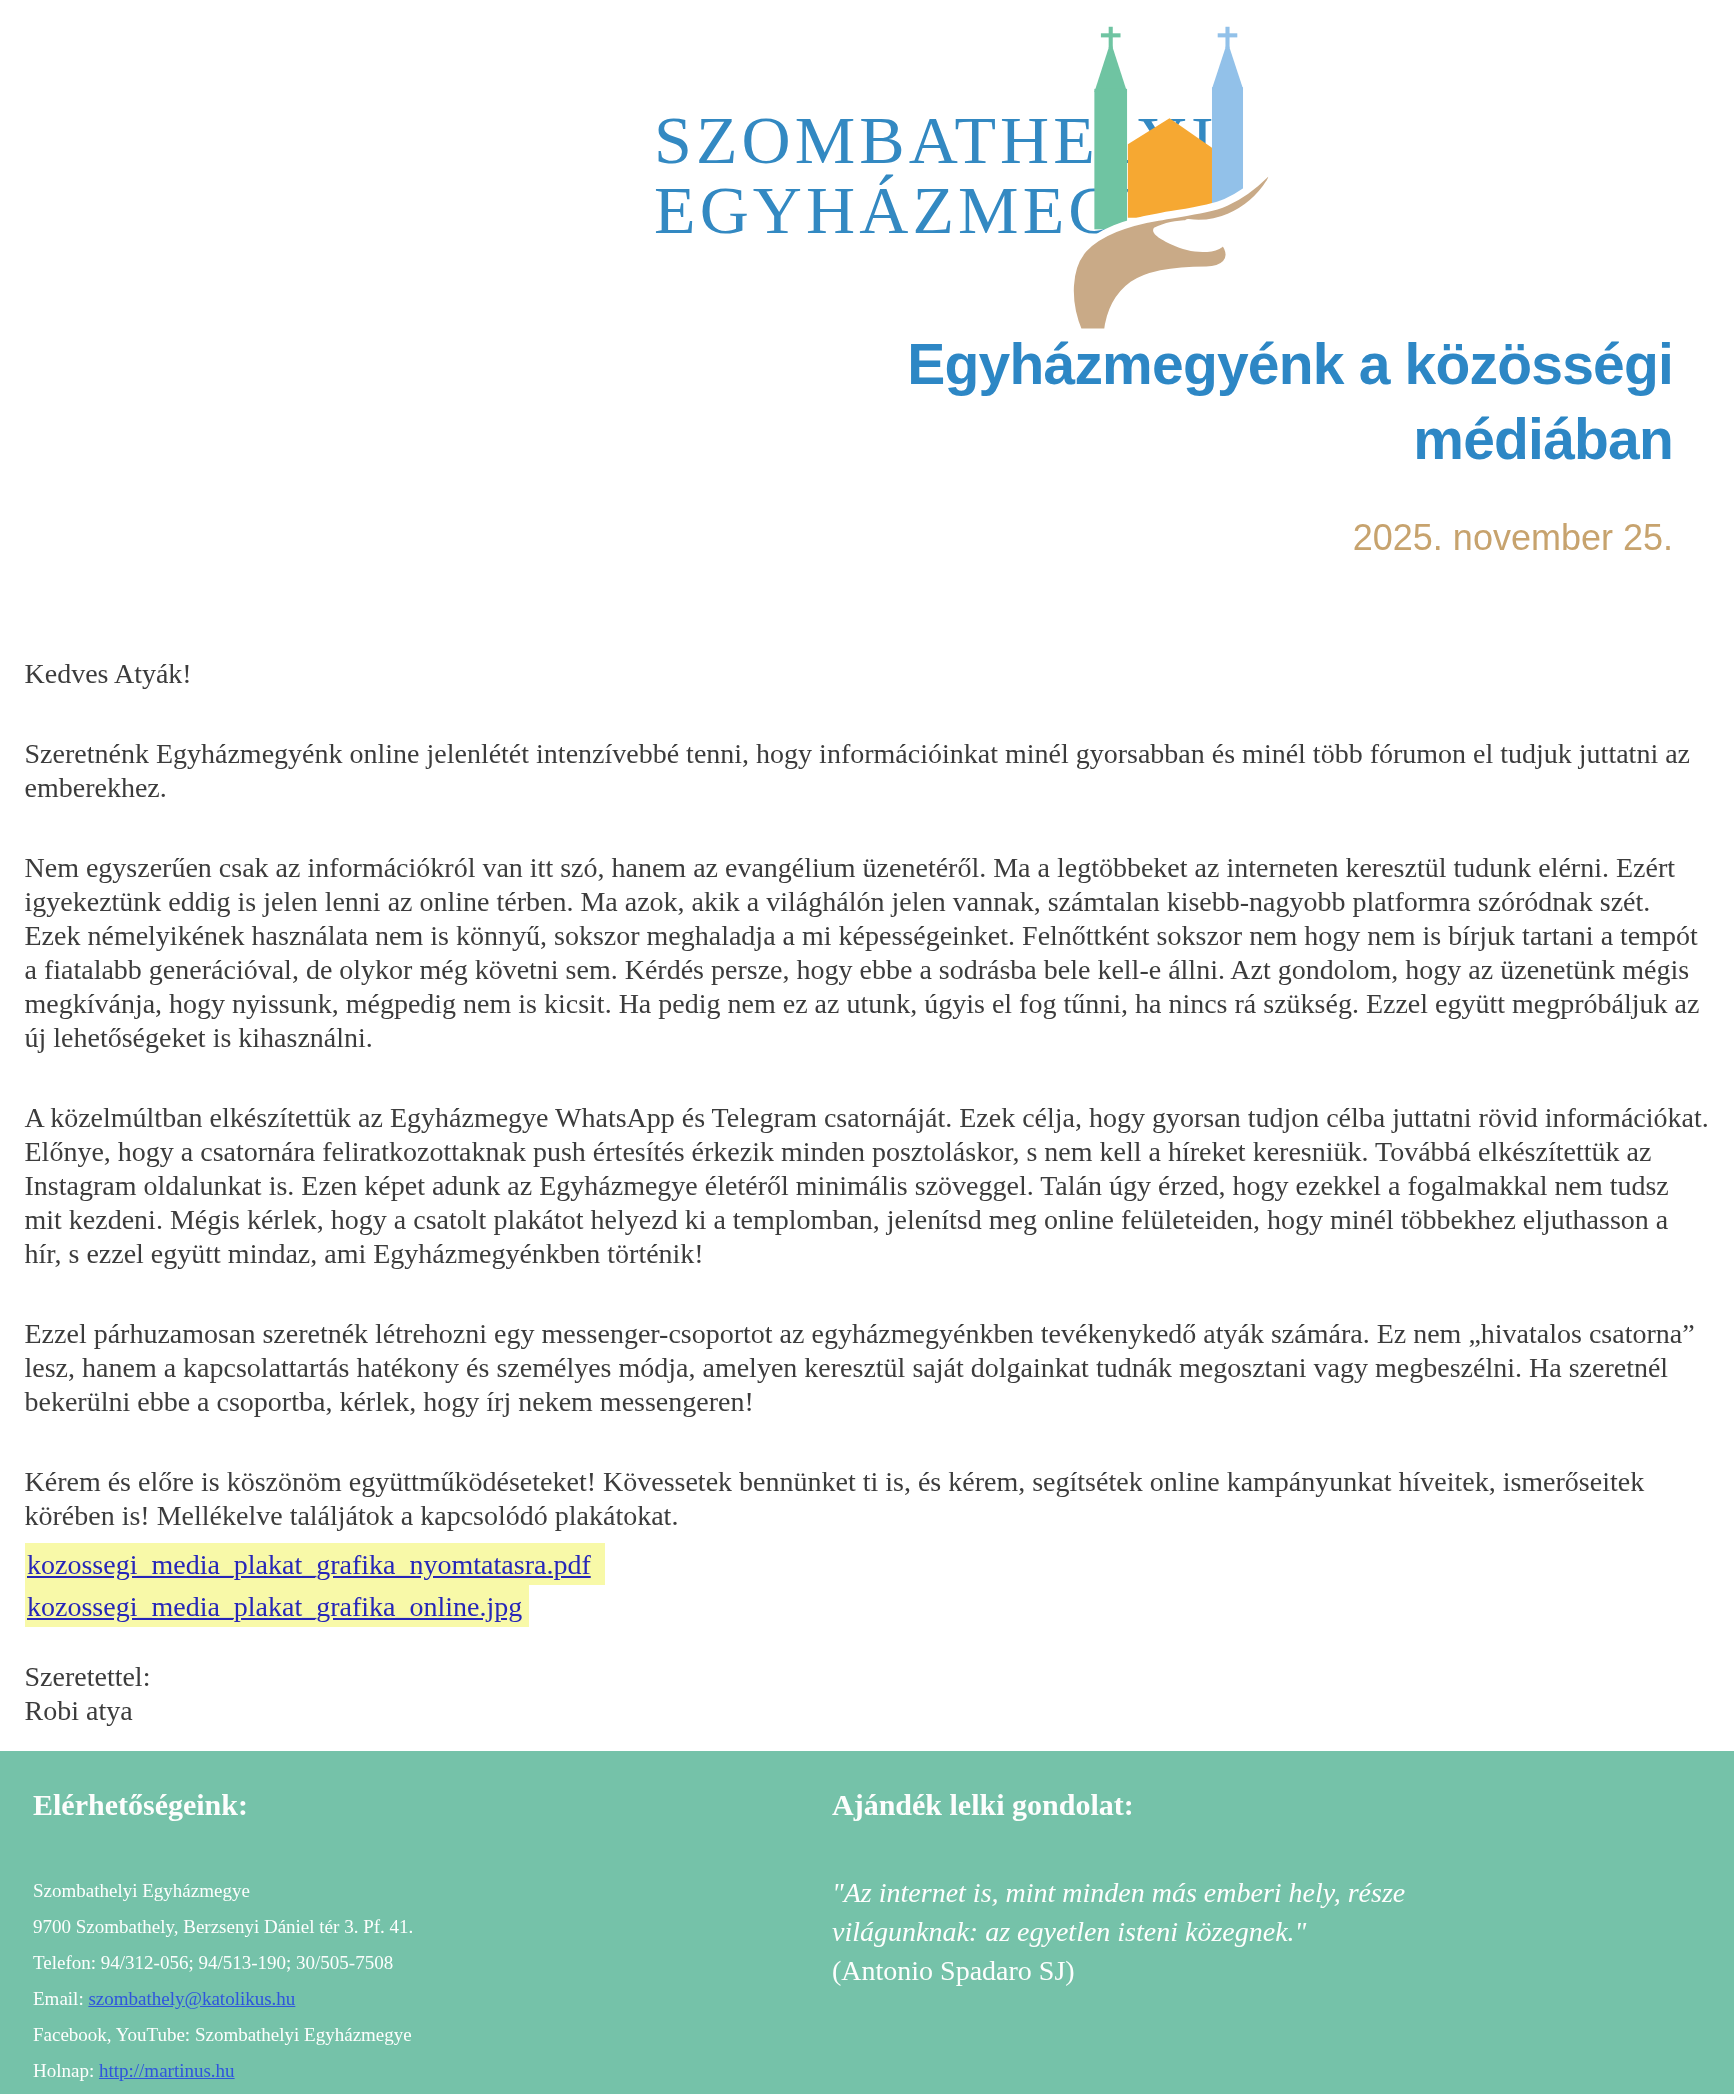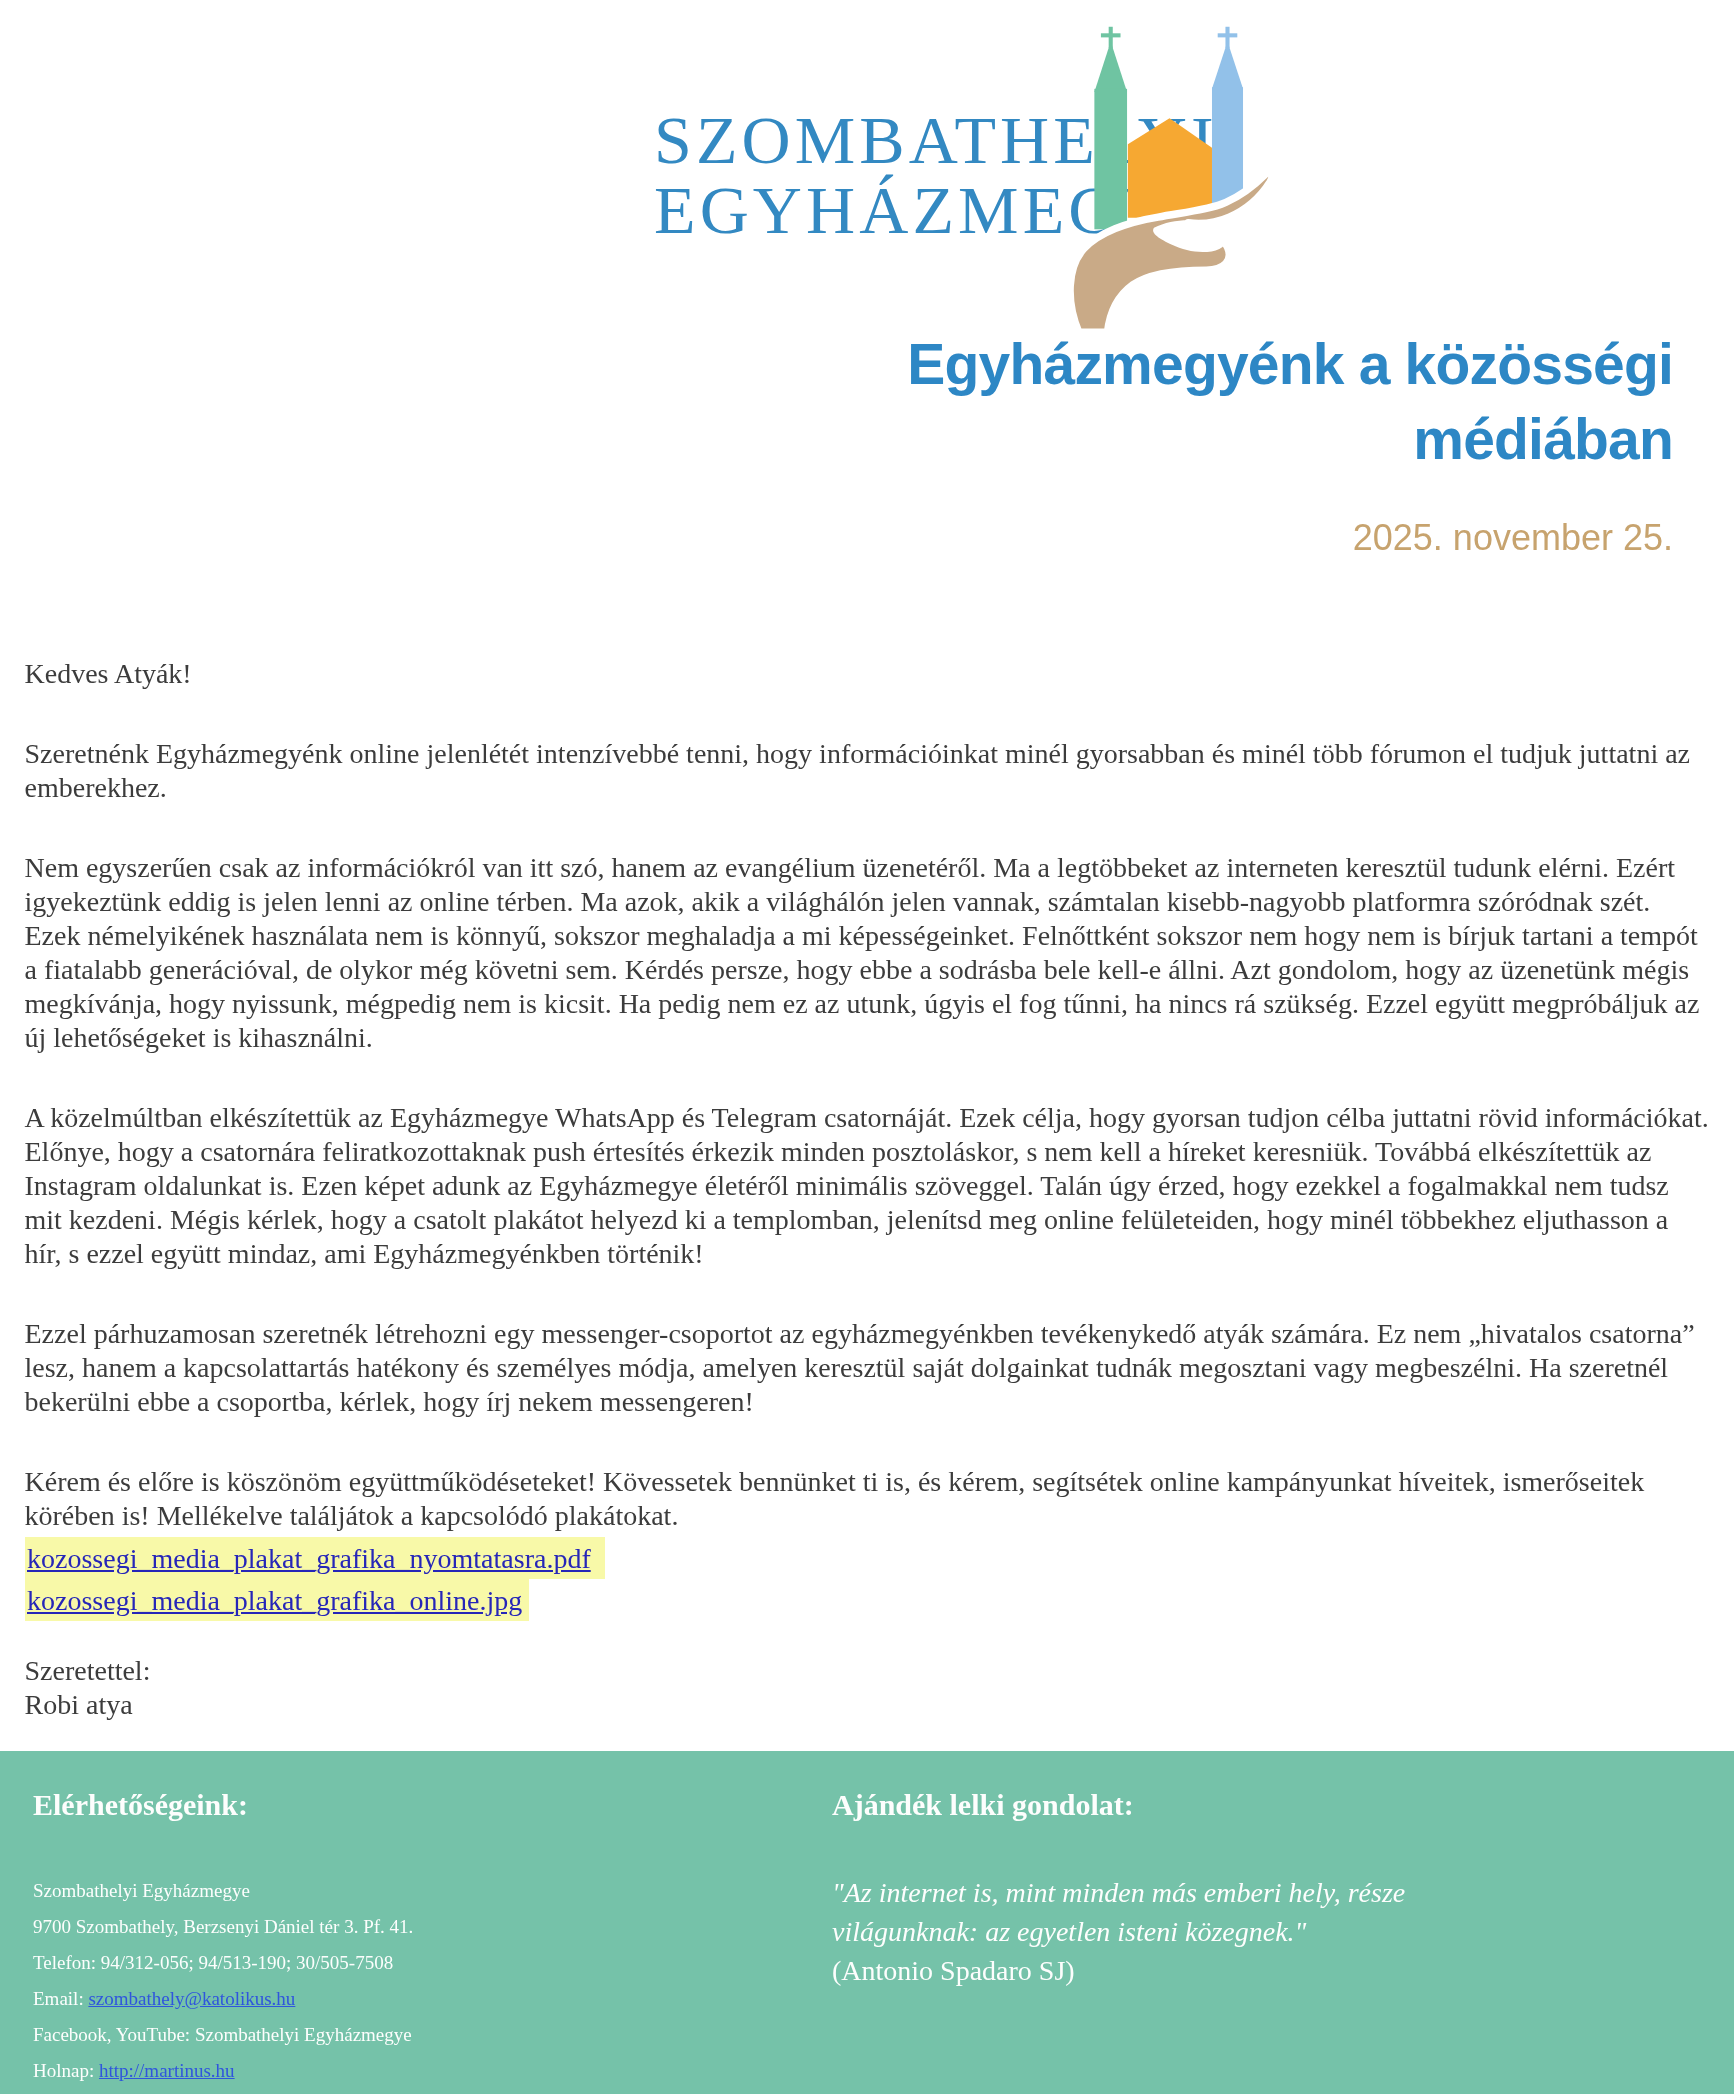--- a/index.html
+++ b/index.html
@@ -57,21 +57,21 @@
 
   
   .letter{
     padding:72px 24.5px 0 24.5px;
     font-size:28px;
     line-height:34px;
   }
   .letter p{margin:12px 0 0 0;}
   .letter .para{margin-top:46px;}
   .salutation{margin-top:0;}
-  .attachments{margin-top:4px;}
+  .attachments{margin-top:10px;}
   .attachment-line{line-height:37px;}
   .attachment-line a{
     color:var(--link-navy);
     text-decoration:underline;
     background:var(--highlight-yellow);
     padding:2.5px 14.7px 2.5px 2.5px;
     display:inline-block;
   }
   .attachment-line.second a{padding-right:6.5px;}
   .closing-block{margin-top:33px;line-height:34px;}

